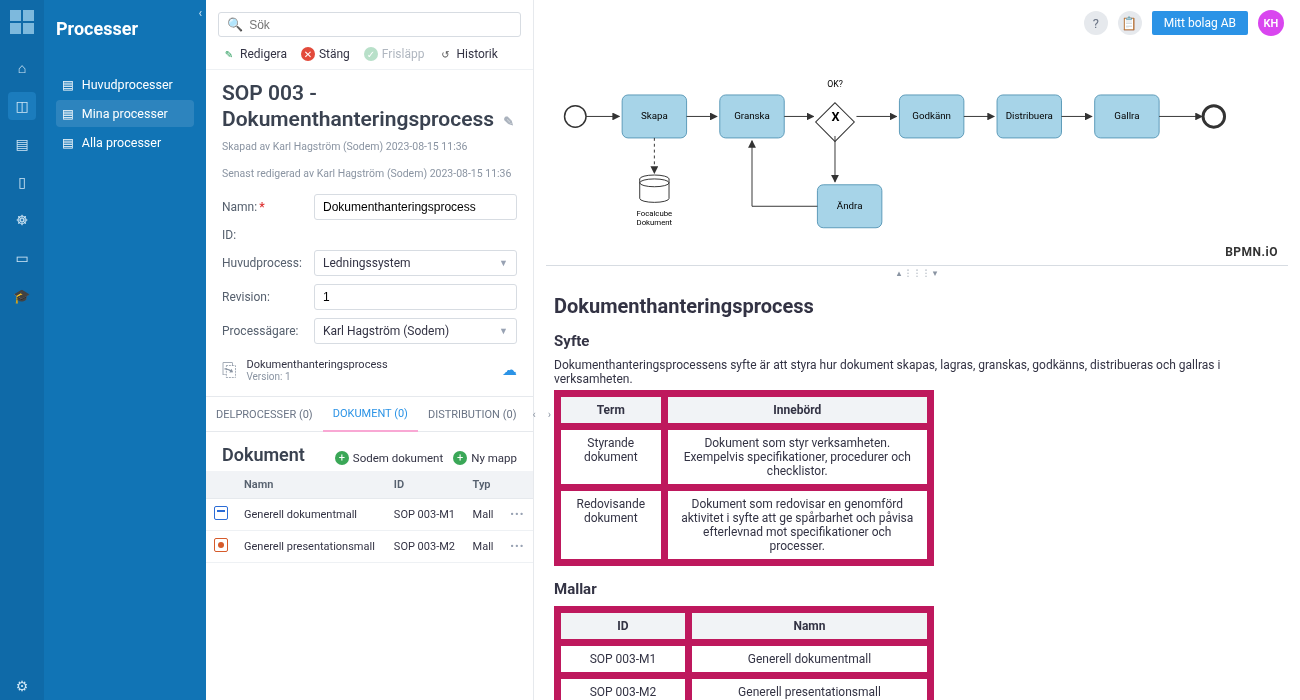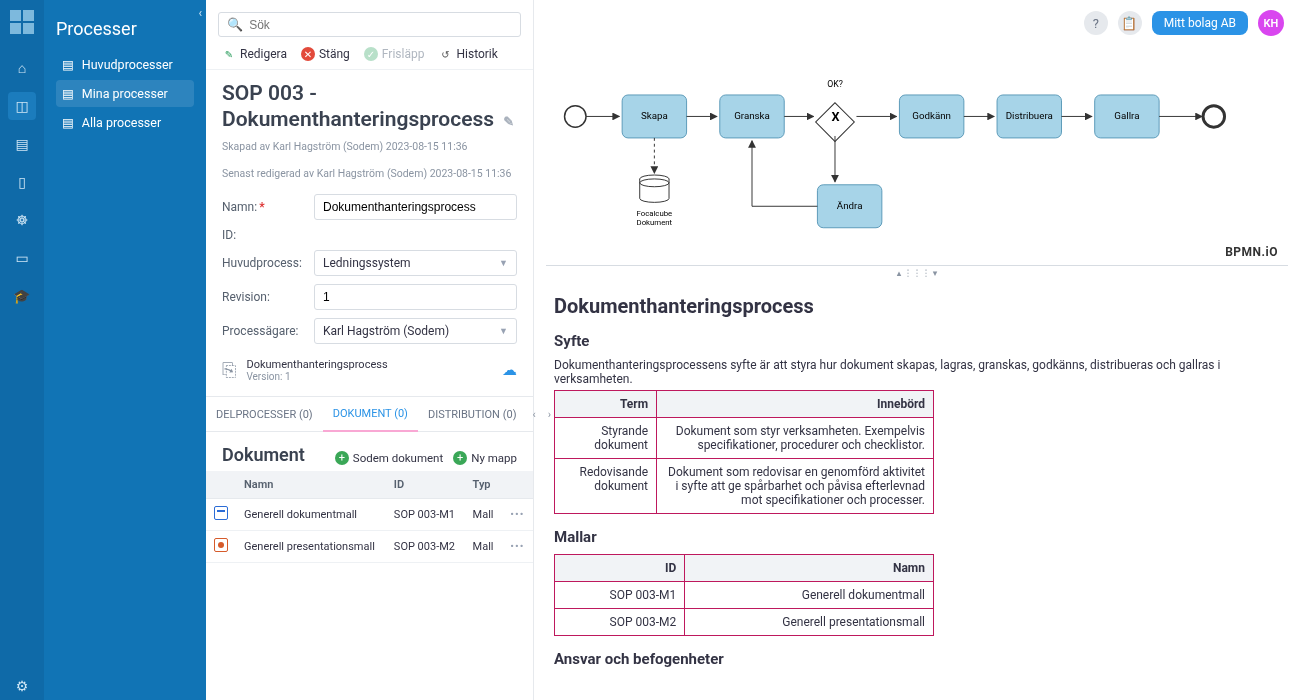--- a/index.html
+++ b/index.html
@@ -9,21 +9,21 @@
 
 .rail { width: 44px; background: #0f6aa8; display: flex; flex-direction: column; align-items: center; padding-top: 10px; gap: 10px; color: #cfe6f5; }
 .rail .logo { width: 24px; height: 24px; display: grid; grid-template: 1fr 1fr / 1fr 1fr; gap: 2px; margin-bottom: 10px; }
 .rail .logo i { background: #7db9dd; }
 .rail .ri { width: 28px; height: 28px; display: flex; align-items: center; justify-content: center; border-radius: 4px; cursor: pointer; font-size: 14px; }
 .rail .ri.active { background: #1b7cbd; }
 .rail .spacer { flex: 1; }
 
 
 .nav { width: 162px; background: linear-gradient(#1174b5,#1174b5); color: #fff; padding: 18px 12px 12px; position: relative; }
-.nav h1 { font-size: 18px; font-weight: 400; margin-bottom: 12px; }
+.nav h1 { font-size: 18px; font-weight: 700; margin-bottom: 32px; }
 .nav .item { display: flex; align-items: center; gap: 8px; padding: 6px 6px; border-radius: 4px; font-size: 12.5px; cursor: pointer; margin-bottom: 2px; }
 .nav .item.active { background: rgba(255,255,255,.12); }
 .nav .chev { position: absolute; top: 6px; right: 4px; font-size: 12px; color: #cfe6f5; cursor: pointer; }
 
 
 .formcol { width: 328px; border-right: 1px solid #e6e9ed; display: flex; flex-direction: column; background: #fff; }
 .search { margin: 12px 12px 6px; display: flex; align-items: center; gap: 6px; border: 1px solid #d7dce2; border-radius: 3px; padding: 4px 8px; color: #98a2b3; }
 .search input { border: 0; outline: 0; flex: 1; font-size: 12px; color: #334; background: transparent; }
 
 .toolbar { display: flex; gap: 14px; padding: 4px 16px 8px; border-bottom: 1px solid #eef1f4; }
@@ -72,34 +72,34 @@
 .fi.doc { border-color: #2b6cd6; }
 .fi.doc::after { content: ""; position: absolute; inset: 3px 2px; border-top: 2px solid #2b6cd6; }
 .fi.ppt { border-color: #d65b2b; }
 .fi.ppt::after { content: ""; position: absolute; left: 3px; top: 3px; width: 6px; height: 6px; background: #d65b2b; border-radius: 50%; }
 .more { color: #98a2b3; letter-spacing: 1px; cursor: pointer; }
 
 
 .main { flex: 1; display: flex; flex-direction: column; min-width: 0; }
 .topbar { height: 46px; display: flex; align-items: center; justify-content: flex-end; gap: 10px; padding: 0 16px; }
 .topbtn { width: 24px; height: 24px; border-radius: 50%; background: #e6e9ed; color: #6a7485; display: flex; align-items: center; justify-content: center; cursor: pointer; font-size: 13px; }
-.chip { background: #2b93e6; color: #fff; padding: 5px 12px; border-radius: 8px; font-size: 12px; cursor: pointer; }
+.chip { background: #2b93e6; color: #fff; padding: 5px 12px; border-radius: 2px; font-size: 12px; cursor: pointer; }
 .avatar { width: 26px; height: 26px; border-radius: 50%; background: #d946ef; color: #fff; display: flex; align-items: center; justify-content: center; font-size: 11px; font-weight: 600; }
 
 .canvas { flex: 0 0 220px; position: relative; border-bottom: 1px solid #d7dce2; margin: 0 12px; }
 .canvas svg { width: 100%; height: 100%; }
 .bpmn-logo { position: absolute; bottom: 6px; right: 10px; font-weight: 700; font-size: 12px; letter-spacing: .5px; color: #333; }
 .splitter { height: 14px; display: flex; align-items: center; justify-content: center; gap: 6px; font-size: 9px; color: #8a94a2; cursor: ns-resize; }
 
 .content { flex: 1; overflow-y: auto; padding: 6px 20px 20px; }
 .content h1 { font-size: 20px; font-weight: 700; margin: 8px 0 10px; }
 .content h2 { font-size: 15px; font-weight: 700; margin: 14px 0 8px; }
 .content p, .content td, .content th { font-size: 12px; }
 .ctable { border-collapse: collapse; width: 380px; margin: 4px 0; }
-.ctable th, .ctable td { border: 1px solid #be185d; padding: 6px 8px; text-align: right; vertical-align: top; }
+.ctable th, .ctable td { border: 7px solid #be185d; padding: 6px 8px; text-align: center; vertical-align: top; }
 .ctable th { background: #f1f3f6; font-weight: 700; }
 .wtable { width: 380px; }
 </style>
 </head>
 <body>
 
 <div class="app">
   <div class="rail">
     <div class="logo">
         <i></i>

